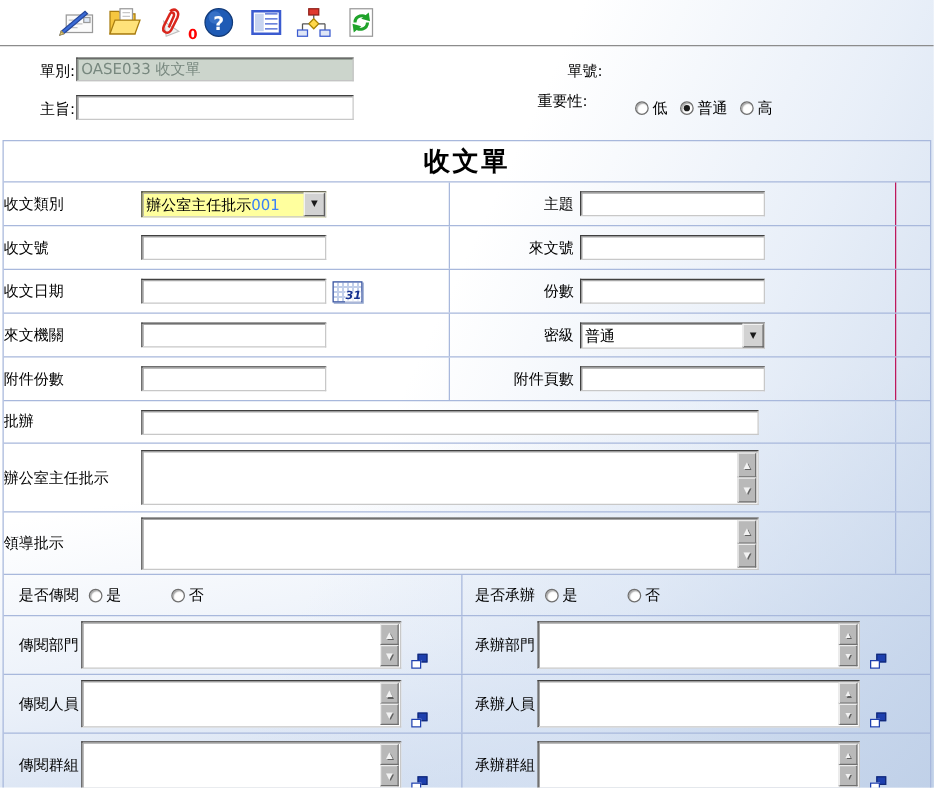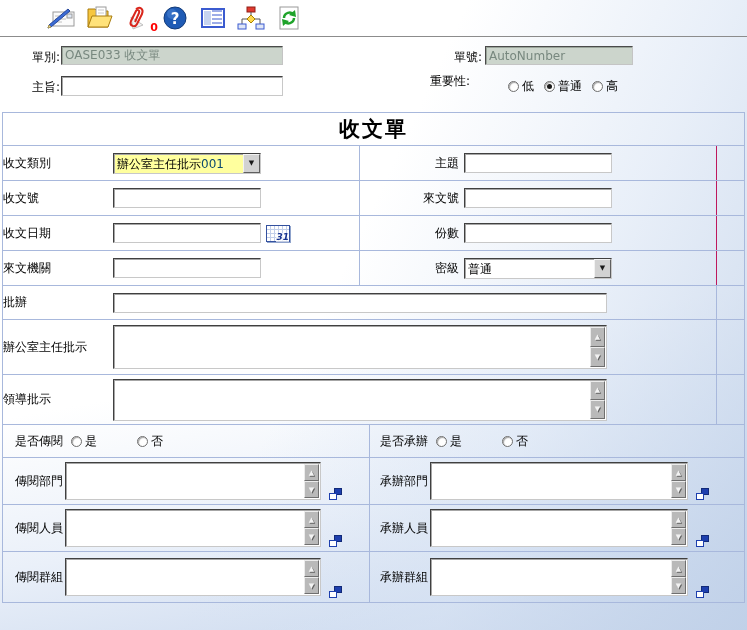--- a/index.html
+++ b/index.html
@@ -44,40 +44,40 @@
   .ftable { position:absolute; top:112px; left:2px; width:743px;
             border:1px solid #a8b8dc; }
   .trow { display:flex; border-bottom:1px solid #a8b8dc; align-items:center; }
   .trow:last-child { border-bottom:none; }
   .titlerow { height:33px; justify-content:center; font-size:21px; font-weight:bold; letter-spacing:2px; }
   .cellL { width:357px; border-right:1px solid #a8b8dc; display:flex; align-items:center; height:100%; }
   .cellR { width:357px; border-right:1px solid #be185d; display:flex; align-items:center; height:100%; }
   .cellFull { width:714px; border-right:1px solid #a8b8dc; display:flex; align-items:center; height:100%; }
   .spacer { flex:1; height:100%; }
   .cellBL { width:367px; border-right:1px solid #a8b8dc; display:flex; align-items:center; height:100%; }
-  .cellBR { flex:1; display:flex; align-items:center; height:100%; }
+  .cellBR { flex:1; display:flex; align-items:center; height:100%;font-family:Liberation Serif, serif; }
   .h35 { height:35px; } .h55 { height:55px; } .h34 { height:34px; }
   .h50 { height:50px; } .h33 { height:33px; } .h47 { height:47px; } .hlast { height:50px; }
   .flabel { width:110px; padding-right:5px; flex:none; }
   .flabelR { width:104px; text-align:right; padding-right:5px; flex:none; }
   .blabel { padding-left:12px; width:62px; flex:none; }
   .blabelR { padding-left:10px; width:60px; flex:none; }
 
   .ti { height:20px; width:148px; background:#fff;
         border:1px solid; border-color:#404040 #c8c8c8 #c8c8c8 #404040;
         box-shadow:inset 1px 1px 0 #a6a6a6; font-size:12px; padding:1px 3px;
         font-family:"DejaVu Sans", sans-serif; }
   .wide { width:494px; }
 
   .dd { width:148px; height:21px; display:inline-flex; background:#fff; cursor:pointer;
         border:1px solid; border-color:#404040 #c8c8c8 #c8c8c8 #404040;
         box-shadow:inset 1px 1px 0 #a6a6a6; }
   .dd.yellow { background:#ffff9e; }
   .ddval { flex:1; padding:2px 2px 0 3px; white-space:nowrap; overflow:hidden; }
-  .ddnum { color:#0c4a6e; }
+  .ddnum { color:#3b82f6; }
   .ddbtn { width:17px; background:#d2d2d2; border:1px solid;
            border-color:#f2f2f2 #5f5f5f #5f5f5f #f2f2f2;
            display:flex; align-items:center; justify-content:center; flex:none; }
   .ddbtn::after { content:"▼"; font-size:7px; color:#1a1a1a; }
 
   .tarea { position:relative; background:#fff;
            border:1px solid; border-color:#404040 #c8c8c8 #c8c8c8 #404040;
            box-shadow:inset 1px 1px 0 #a6a6a6; }
   .spin { position:absolute; top:1px; right:1px; bottom:1px; width:15px;
           display:flex; flex-direction:column; }
@@ -176,21 +176,20 @@
         <path d="M18 13 A5.5 5.5 0 0 1 8 16" fill="none" stroke="#1fa32a" stroke-width="2.5"></path>
         <polygon points="7,21 6,14 13,16" fill="#1fa32a"></polygon>
       </svg>
     </div>
   </div>
 
   <div class="header">
     <span class="hlbl" style="left:18px;top:12px;width:42px;">單別:</span>
     <input class="ro" style="left: 61px; top: 9px; width: 222px;" readonly="" value="OASE033 收文單">
     <span class="hlbl" style="left:438px;top:12px;width:44px;">單號:</span>
-    <input class="ro" style="left: 485px; top: 9px; width: 148px;" readonly="" value="AutoNumber">
 
     <span class="hlbl" style="left:18px;top:42px;width:42px;">主旨:</span>
     <input class="wi" style="left: 61px; top: 39px; width: 222px;" value="">
 
     <span class="hlbl" style="left:412px;top:36px;width:58px;">重要性:</span>
     <div class="radgrp" style="left:508px;top:41px;">
       <span class="radio">
         <span class="rb"></span>
         <span class="rlab">低</span>
       </span>
@@ -260,20 +259,31 @@
       <div class="cellR">
         <span class="flabelR">密級</span>
         <div class="dd">
           <span class="ddval">普通</span>
           <span class="ddbtn"></span>
         </div>
       </div>
       <div class="spacer"></div>
     </div>
 
+    <div class="trow h35">
+      <div class="cellL">
+        <span class="flabel">附件份數</span>
+        <input class="ti" value="" style="">
+      </div>
+      <div class="cellR">
+        <span class="flabelR">附件頁數</span>
+        <input class="ti" value="" style="">
+      </div>
+      <div class="spacer"></div>
+    </div>
 
     <div class="trow h34">
       <div class="cellFull">
         <span class="flabel">批辦</span>
         <input class="ti wide" value="" style="">
       </div>
       <div class="spacer"></div>
     </div>
 
     <div class="trow h55">

